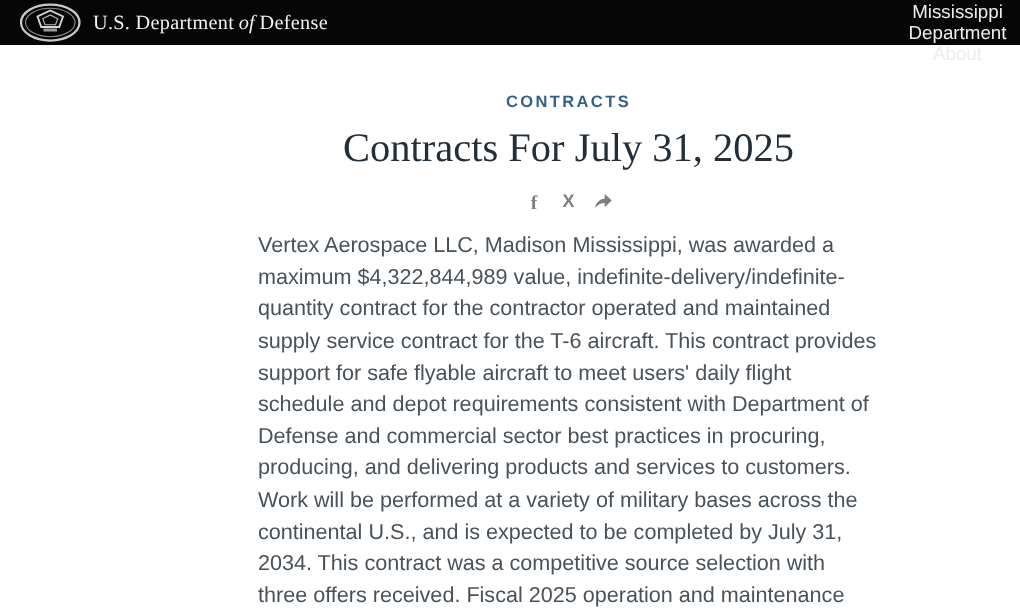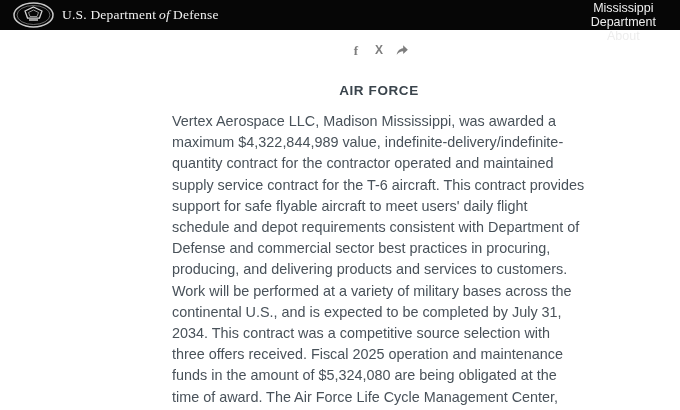--- a/index.html
+++ b/index.html
@@ -13,21 +13,21 @@
     font-family: "Liberation Sans", sans-serif;
   }
   
   .header {
     position: absolute;
     top: 0; left: 0; right: 0;
     height: 30px;
     background: #060606;
     display: flex;
     align-items: center;
-    padding: 0 24px 0 13px;
+    padding: 0 9px 0 13px;
   }
   .brand { display: flex; align-items: center; cursor: pointer; }
   .logo { width: 41px; height: 26px; display: block; }
   .brand-text {
     color: #f2f2f2;
     font-family: "Liberation Serif", serif;
     font-size: 13.5px;
     margin-left: 8px;
     letter-spacing: 0.2px;
     white-space: nowrap;
@@ -131,33 +131,34 @@
     </div>
     <div class="nav">
       <span class="nav-item">News</span>
       <span class="nav-item">Mississippi</span>
       <span class="nav-item">Department</span>
       <span class="nav-item">About</span>
     </div>
   </div>
 
   <div class="content">
+    <div class="eyebrow">CONTRACTS</div>
+    <h1 class="title">Contracts For July 31, 2025</h1>
 
     <div class="share-row">
       <span class="share-btn">
           <span class="fb-glyph">f</span>
         </span>
       <span class="share-btn">
           <span class="x-glyph">X</span>
         </span>
       <span class="share-btn">
         <svg class="share-svg" viewBox="0 0 24 24">
           <path d="M14 4 L14 9 C6.5 10 3.5 15.5 3 20 C5.8 16.2 9.5 14.3 14 14.2 L14 19 L22 11.5 Z" fill="#7e7e7e"></path>
         </svg>
       </span>
     </div>
 
-    <div class="section-heading">AIR FORCE</div>
 
     <p class="body-text">Vertex Aerospace LLC, Madison Mississippi, was awarded a maximum $4,322,844,989 value, indefinite-delivery/indefinite-quantity contract for the contractor operated and maintained supply service contract for the T-6 aircraft. This contract provides support for safe flyable aircraft to meet users' daily flight schedule and depot requirements consistent with Department of Defense and commercial sector best practices in procuring, producing, and delivering products and services to customers. Work will be performed at a variety of military bases across the continental U.S., and is expected to be completed by July 31, 2034. This contract was a competitive source selection with three offers received. Fiscal 2025 operation and maintenance funds in the amount of $5,324,080 are being obligated at the time of award. The Air Force Life Cycle Management Center, Tinker Air Force Base, Oklahoma, is the contracting activity (FA8106-25-D-B002).</p>
   </div>
 
 </div>
 
 </body></html>

